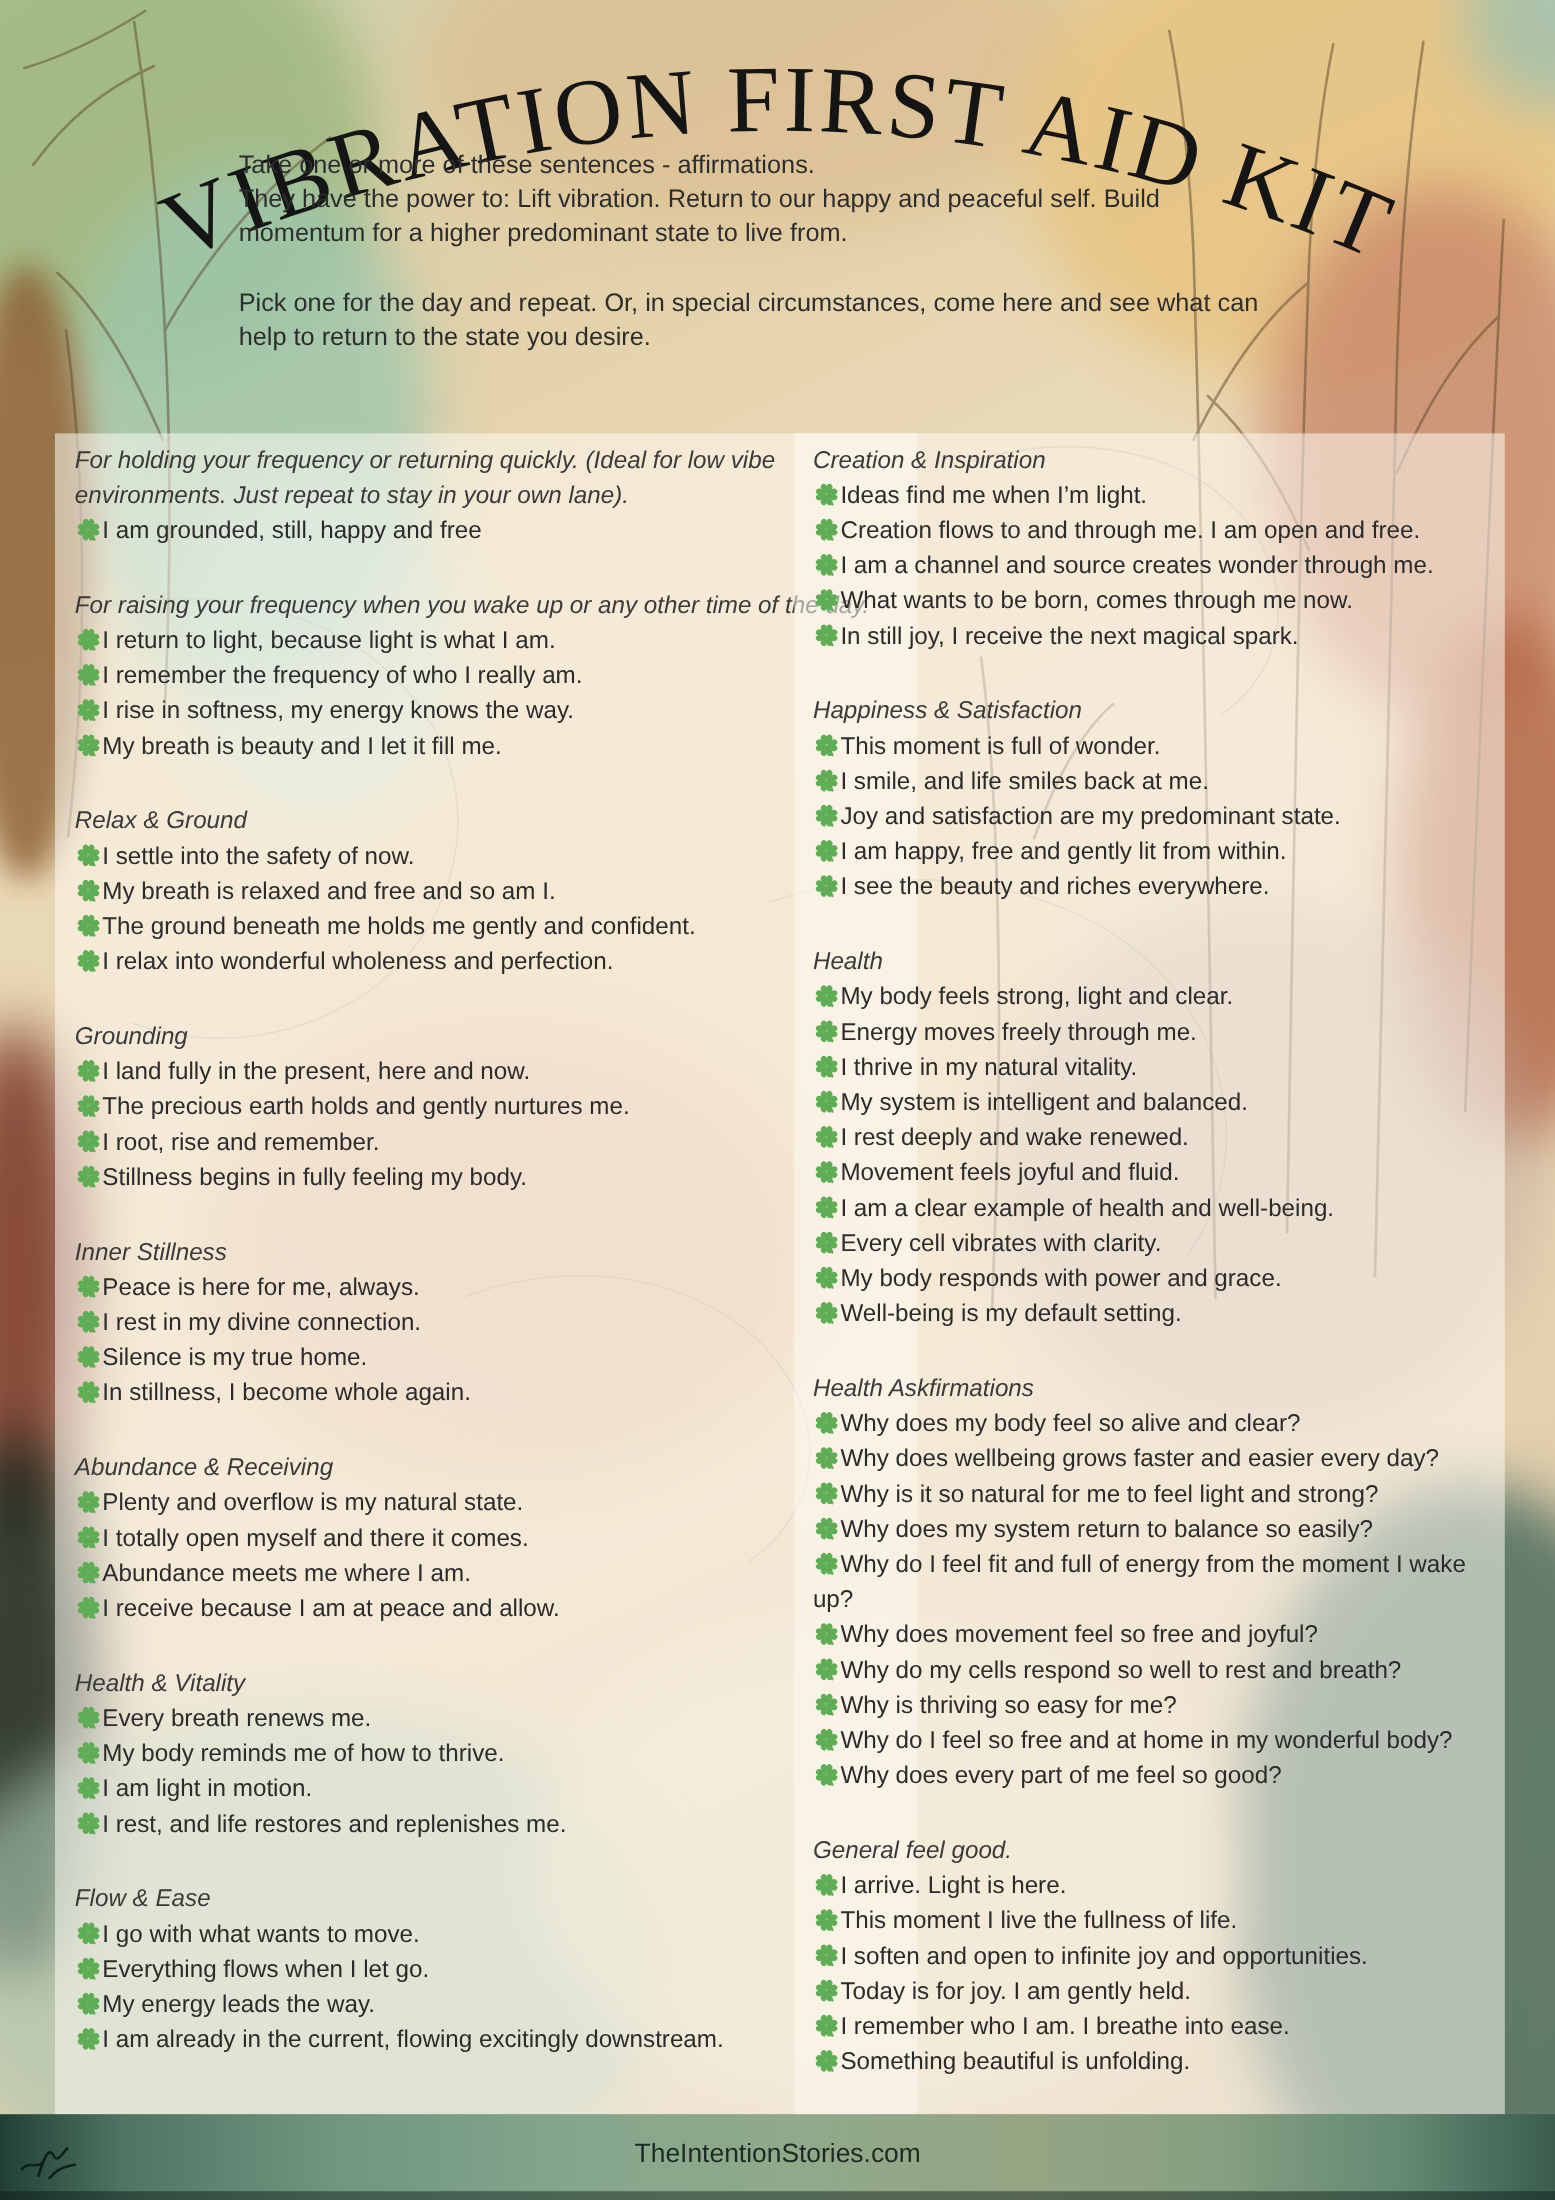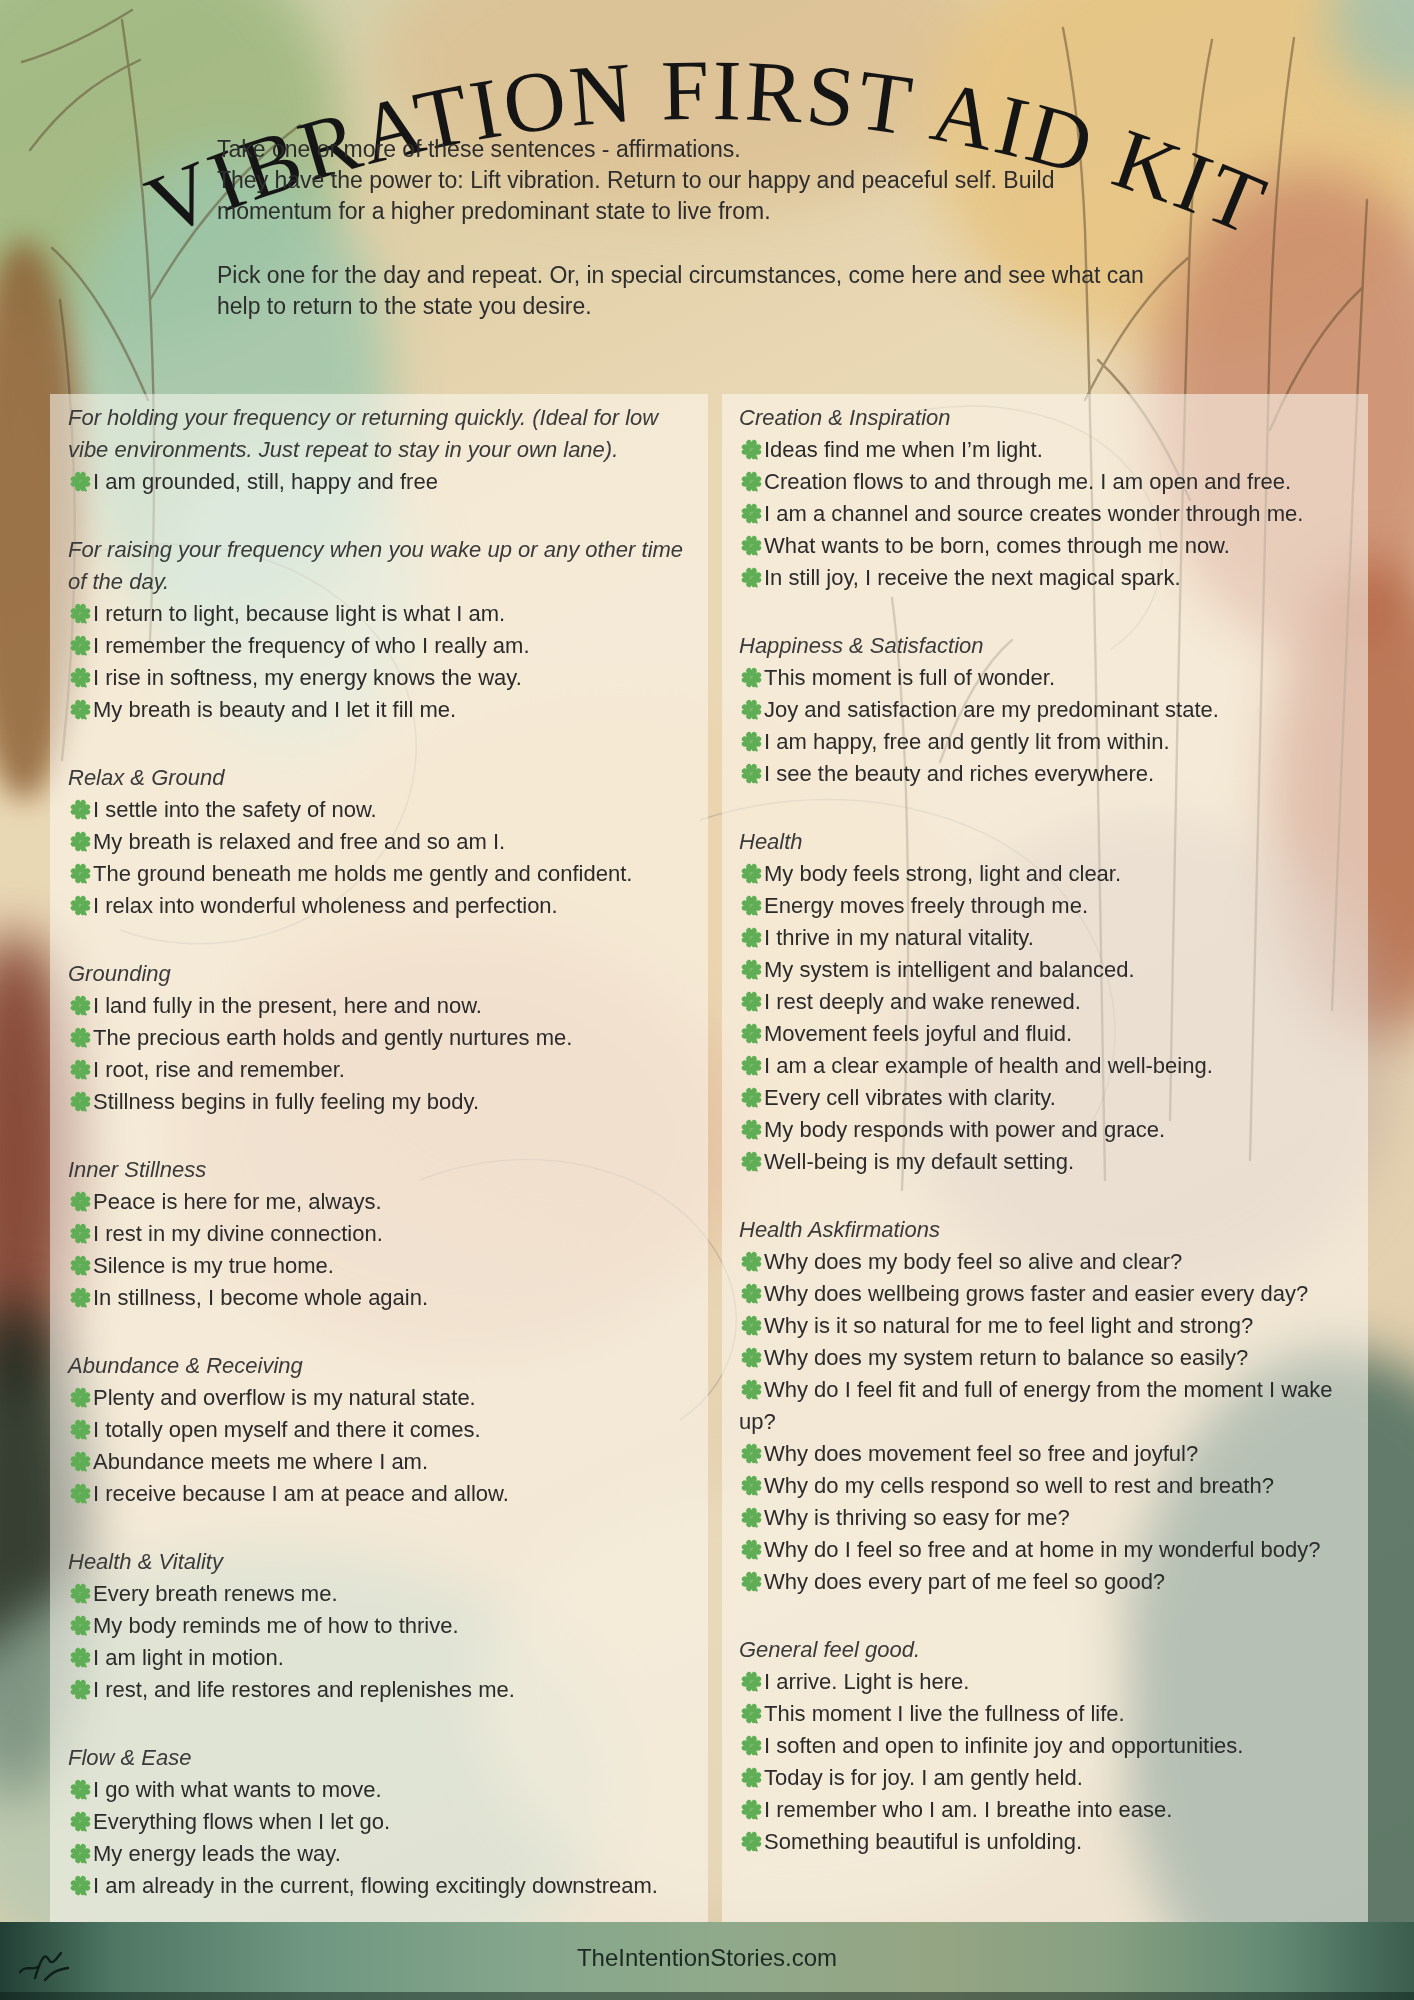--- a/index.html
+++ b/index.html
@@ -12,21 +12,21 @@
   .branches,.cells{position:absolute;left:0;top:0;z-index:1;}
   .title-svg{position:absolute;left:0;top:0;z-index:4;}
   .title-text{font-family:"Liberation Serif",serif;font-size:86px;letter-spacing:3px;fill:#151515;}
   .intro{position:absolute;left:0;top:134px;width:100%;z-index:4;color:#2d2d2d;}
   .intro p{margin:0 auto;white-space:pre-line;font-size:23px;line-height:31px;max-width:980px;}
   .intro .p2{margin-top:33px;}
   .panel{
     position:absolute;top:394px;height:1528px;z-index:2;box-sizing:border-box;
     background:rgba(253,250,243,0.55);padding:8px 18px 14px 18px;
   }
-  .panel.left{left:50px;width:658px;}
+  .panel.left{left:50px;width:784px;}
   .panel.right{left:722px;width:646px;padding:8px 17px 14px 17px;}
   .sec + .sec{margin-top:36px;}
   .sec-h{margin:0;font-style:italic;font-weight:400;font-size:22px;line-height:32px;color:#3a3a3a;}
   .item{font-size:22px;line-height:32px;color:#2b2b2b;}
   .clover{width:25px;height:25px;vertical-align:-5px;}
   .bottom-band{
     position:absolute;left:0;top:1922px;width:100%;height:78px;z-index:2;
     background:linear-gradient(90deg,#223f35 0%,#4e7663 8%,#6f9781 22%,#86a78c 38%,#90a98a 52%,#94a583 66%,#87a081 78%,#648a74 90%,#3a5d4e 100%);
   }
   .bottom-band::after{content:"";position:absolute;left:0;bottom:0;width:100%;height:8px;background:rgba(8,25,19,.45);}
@@ -452,20 +452,29 @@
             <path d="M12.6 12.6 C13.4 15.8 14.6 18.2 17 20.6" stroke="#5FAD55" stroke-width="2.2" fill="none" stroke-linecap="round"></path>
           </svg><span>This moment is full of wonder.</span></div>
         <div class="item"><svg class="clover" viewBox="0 0 24 24">
             <g fill="#5FAD55">
               <path d="M12 11.6 C7.6 9.4 5.4 5.6 7.9 3.3 C9.7 1.7 11.6 2.9 12 4.8 C12.4 2.9 14.3 1.7 16.1 3.3 C18.6 5.6 16.4 9.4 12 11.6 Z"></path>
               <path d="M12 11.6 C7.6 9.4 5.4 5.6 7.9 3.3 C9.7 1.7 11.6 2.9 12 4.8 C12.4 2.9 14.3 1.7 16.1 3.3 C18.6 5.6 16.4 9.4 12 11.6 Z" transform="rotate(90 12 12)"></path>
               <path d="M12 11.6 C7.6 9.4 5.4 5.6 7.9 3.3 C9.7 1.7 11.6 2.9 12 4.8 C12.4 2.9 14.3 1.7 16.1 3.3 C18.6 5.6 16.4 9.4 12 11.6 Z" transform="rotate(180 12 12)"></path>
               <path d="M12 11.6 C7.6 9.4 5.4 5.6 7.9 3.3 C9.7 1.7 11.6 2.9 12 4.8 C12.4 2.9 14.3 1.7 16.1 3.3 C18.6 5.6 16.4 9.4 12 11.6 Z" transform="rotate(270 12 12)"></path>
             </g>
             <path d="M12.6 12.6 C13.4 15.8 14.6 18.2 17 20.6" stroke="#5FAD55" stroke-width="2.2" fill="none" stroke-linecap="round"></path>
+          </svg><span>I smile, and life smiles back at me.</span></div>
+        <div class="item"><svg class="clover" viewBox="0 0 24 24">
+            <g fill="#5FAD55">
+              <path d="M12 11.6 C7.6 9.4 5.4 5.6 7.9 3.3 C9.7 1.7 11.6 2.9 12 4.8 C12.4 2.9 14.3 1.7 16.1 3.3 C18.6 5.6 16.4 9.4 12 11.6 Z"></path>
+              <path d="M12 11.6 C7.6 9.4 5.4 5.6 7.9 3.3 C9.7 1.7 11.6 2.9 12 4.8 C12.4 2.9 14.3 1.7 16.1 3.3 C18.6 5.6 16.4 9.4 12 11.6 Z" transform="rotate(90 12 12)"></path>
+              <path d="M12 11.6 C7.6 9.4 5.4 5.6 7.9 3.3 C9.7 1.7 11.6 2.9 12 4.8 C12.4 2.9 14.3 1.7 16.1 3.3 C18.6 5.6 16.4 9.4 12 11.6 Z" transform="rotate(180 12 12)"></path>
+              <path d="M12 11.6 C7.6 9.4 5.4 5.6 7.9 3.3 C9.7 1.7 11.6 2.9 12 4.8 C12.4 2.9 14.3 1.7 16.1 3.3 C18.6 5.6 16.4 9.4 12 11.6 Z" transform="rotate(270 12 12)"></path>
+            </g>
+            <path d="M12.6 12.6 C13.4 15.8 14.6 18.2 17 20.6" stroke="#5FAD55" stroke-width="2.2" fill="none" stroke-linecap="round"></path>
           </svg><span>Joy and satisfaction are my predominant state.</span></div>
         <div class="item"><svg class="clover" viewBox="0 0 24 24">
             <g fill="#5FAD55">
               <path d="M12 11.6 C7.6 9.4 5.4 5.6 7.9 3.3 C9.7 1.7 11.6 2.9 12 4.8 C12.4 2.9 14.3 1.7 16.1 3.3 C18.6 5.6 16.4 9.4 12 11.6 Z"></path>
               <path d="M12 11.6 C7.6 9.4 5.4 5.6 7.9 3.3 C9.7 1.7 11.6 2.9 12 4.8 C12.4 2.9 14.3 1.7 16.1 3.3 C18.6 5.6 16.4 9.4 12 11.6 Z" transform="rotate(90 12 12)"></path>
               <path d="M12 11.6 C7.6 9.4 5.4 5.6 7.9 3.3 C9.7 1.7 11.6 2.9 12 4.8 C12.4 2.9 14.3 1.7 16.1 3.3 C18.6 5.6 16.4 9.4 12 11.6 Z" transform="rotate(180 12 12)"></path>
               <path d="M12 11.6 C7.6 9.4 5.4 5.6 7.9 3.3 C9.7 1.7 11.6 2.9 12 4.8 C12.4 2.9 14.3 1.7 16.1 3.3 C18.6 5.6 16.4 9.4 12 11.6 Z" transform="rotate(270 12 12)"></path>
             </g>
             <path d="M12.6 12.6 C13.4 15.8 14.6 18.2 17 20.6" stroke="#5FAD55" stroke-width="2.2" fill="none" stroke-linecap="round"></path>
           </svg><span>I am happy, free and gently lit from within.</span></div>

